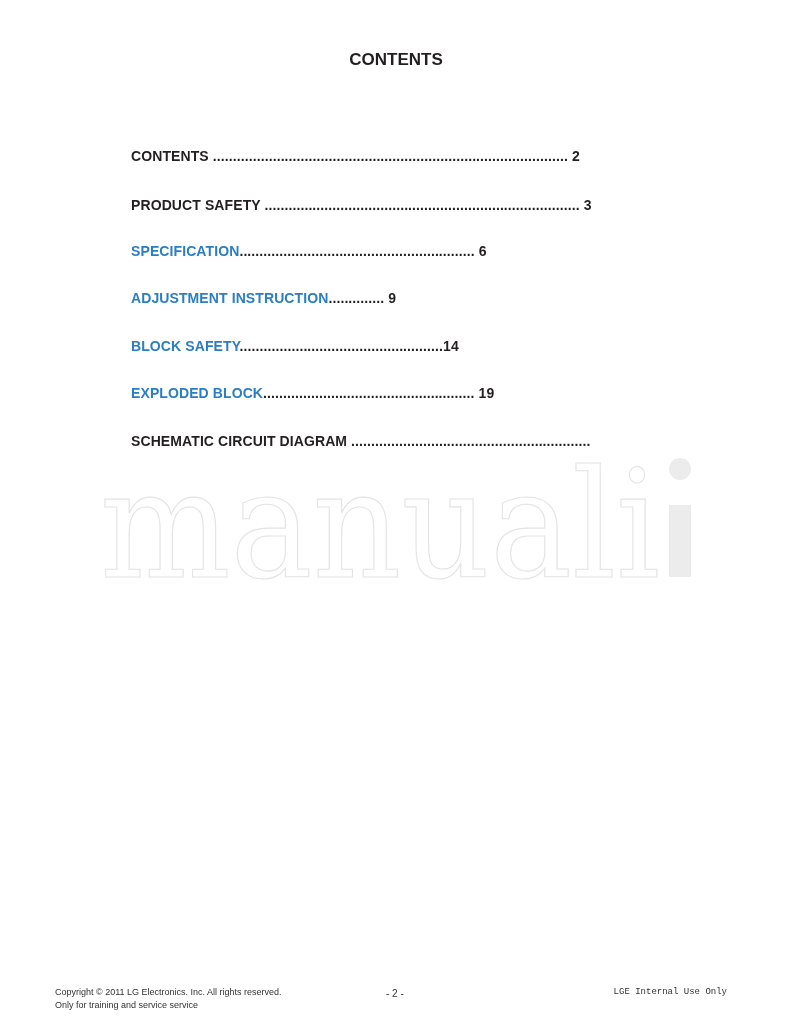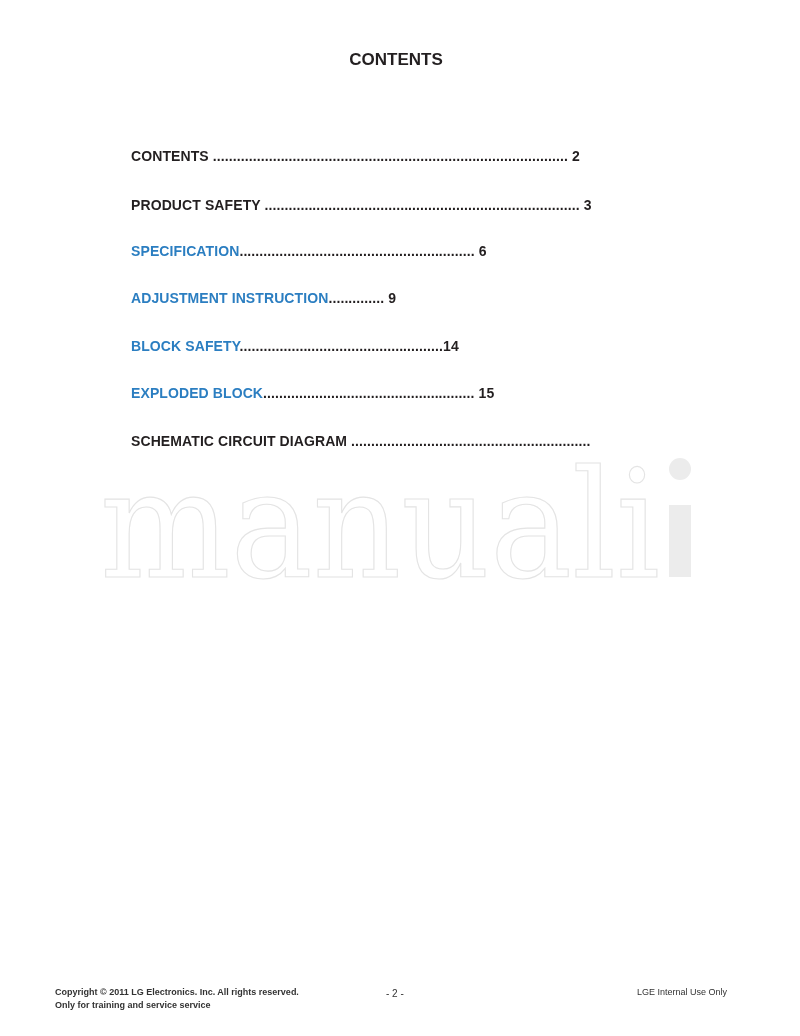--- a/index.html
+++ b/index.html
@@ -72,33 +72,33 @@
 
 <div class="toc-row" style="top:290px">
   <span class="toc-link">ADJUSTMENT INSTRUCTION</span><span>.............. </span><span>9</span>
 </div>
 
 <div class="toc-row" style="top:338px">
   <span class="toc-link">BLOCK SAFETY</span><span>...................................................</span><span>14</span>
 </div>
 
 <div class="toc-row" style="top:385px">
-  <span class="toc-link">EXPLODED BLOCK</span><span>..................................................... </span><span>15</span>
+  <span class="toc-link">EXPLODED BLOCK</span><span>..................................................... </span><span>19</span>
 </div>
 
 <div class="toc-row" style="top:433px">
   <span>SCHEMATIC CIRCUIT DIAGRAM</span><span> ............................................................</span><span></span>
 </div>
 
 <svg class="watermark" viewBox="0 0 600 130" xmlns="http://www.w3.org/2000/svg">
   <text x="0" y="122" font-family="DejaVu Serif, serif" font-size="150" fill="none" stroke="#e4e4e4" stroke-width="1.2" textLength="560" lengthAdjust="spacingAndGlyphs">manuali</text>
   <circle cx="580" cy="14" r="11" fill="#ececec"></circle>
   <rect x="569" y="50" width="22" height="72" fill="#ececec"></rect>
 </svg>
 
-<div class="footer" style="left:55px; top:986px;font-weight:bold;">
+<div class="footer" style="left:55px; top:986px;">
   <div>Copyright © 2011 LG Electronics. Inc. All rights reserved.</div>
   <div>Only for training and service service</div>
 </div>
 
 <div class="footer" style="left:386px; top:987px; font-size:10px;">- 2 -</div>
 
-<div class="footer" style="right:73px; top:986px;">LGE Internal Use Only</div>
+<div class="footer" style="right:73px; top:986px;font-family:Liberation Mono, monospace;">LGE Internal Use Only</div>
 
 </body></html>

